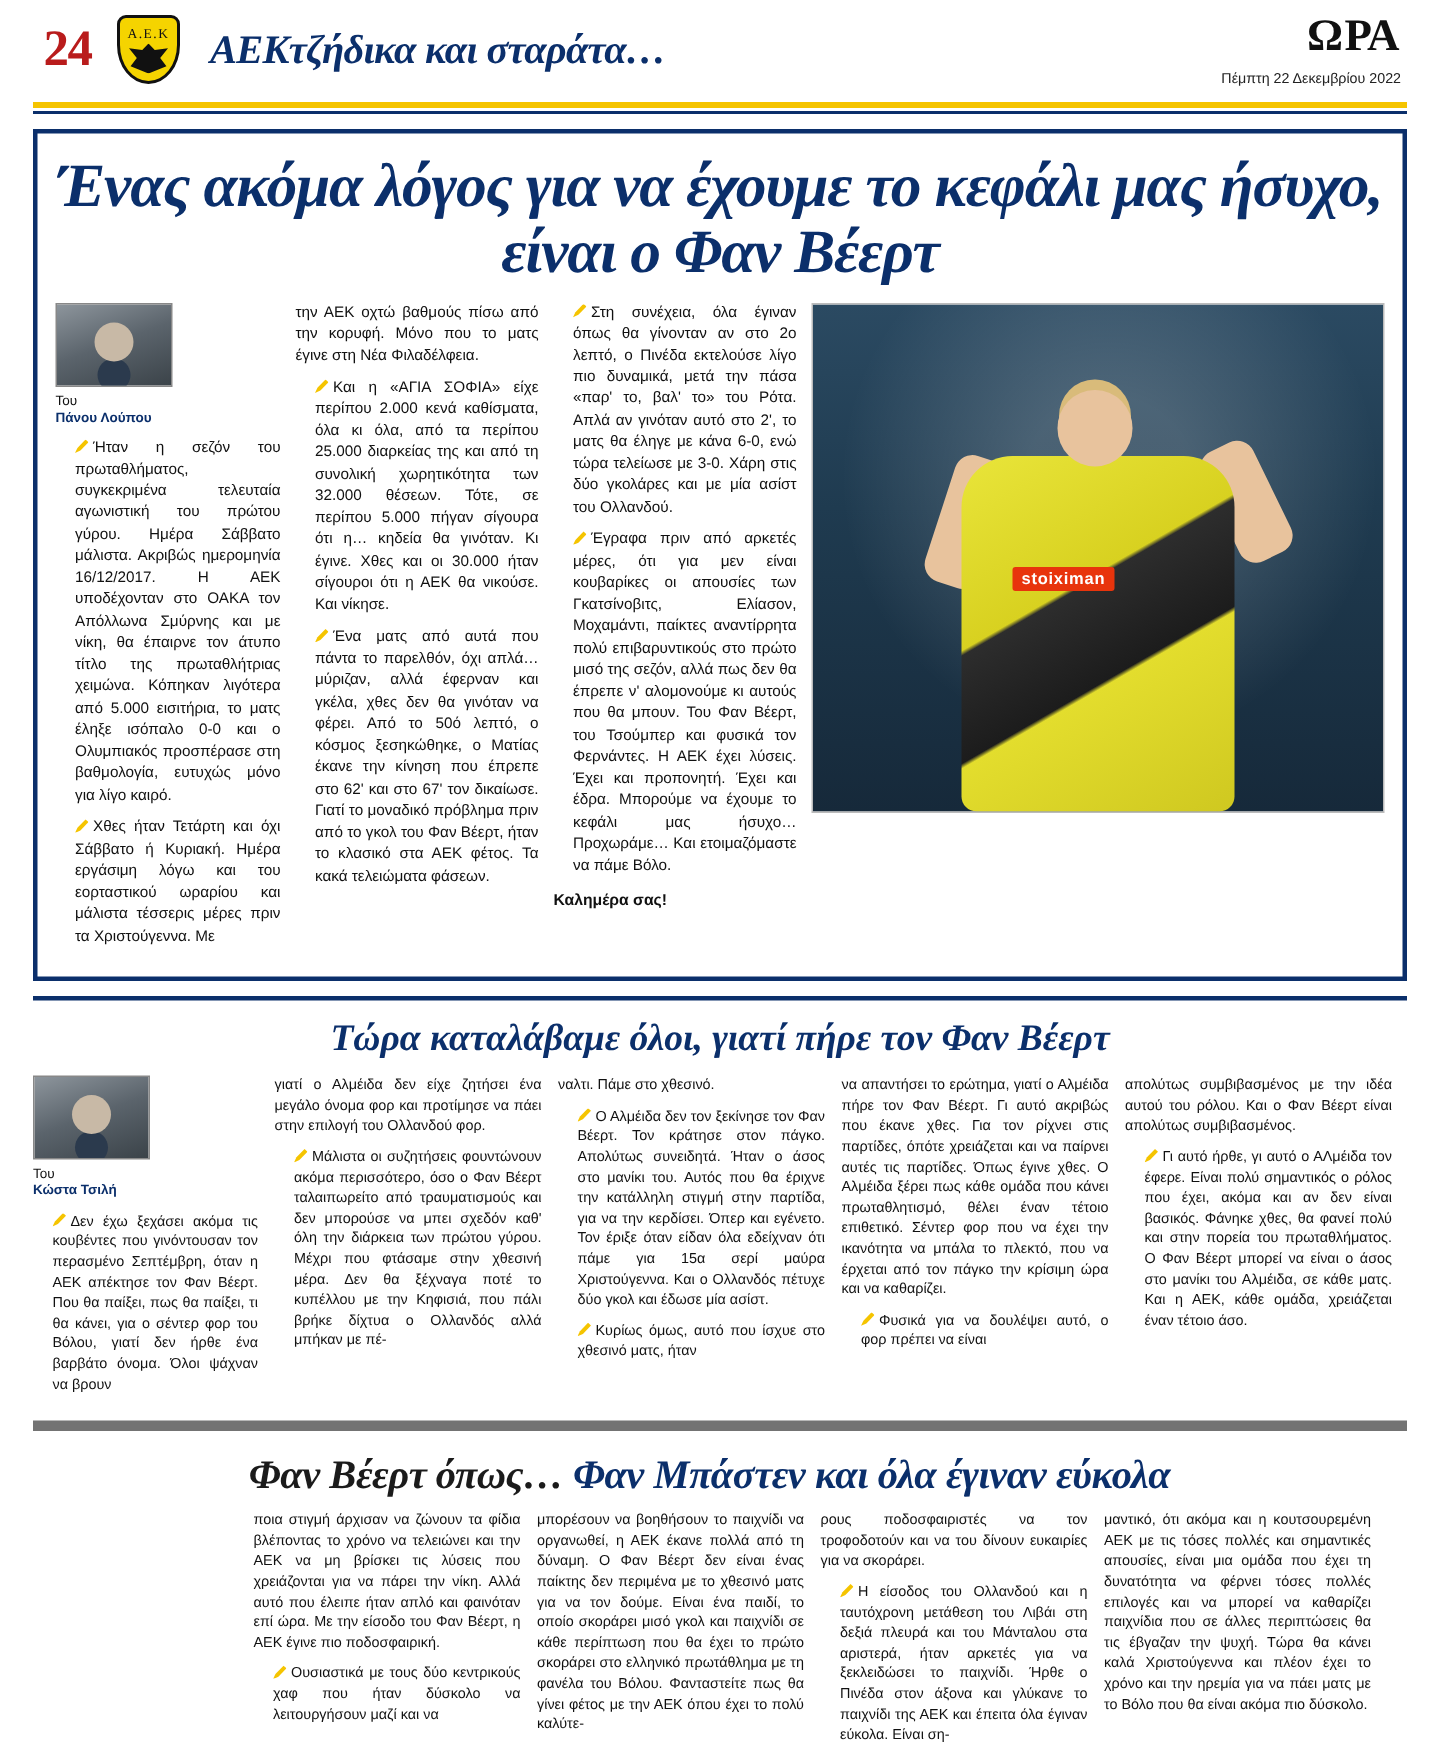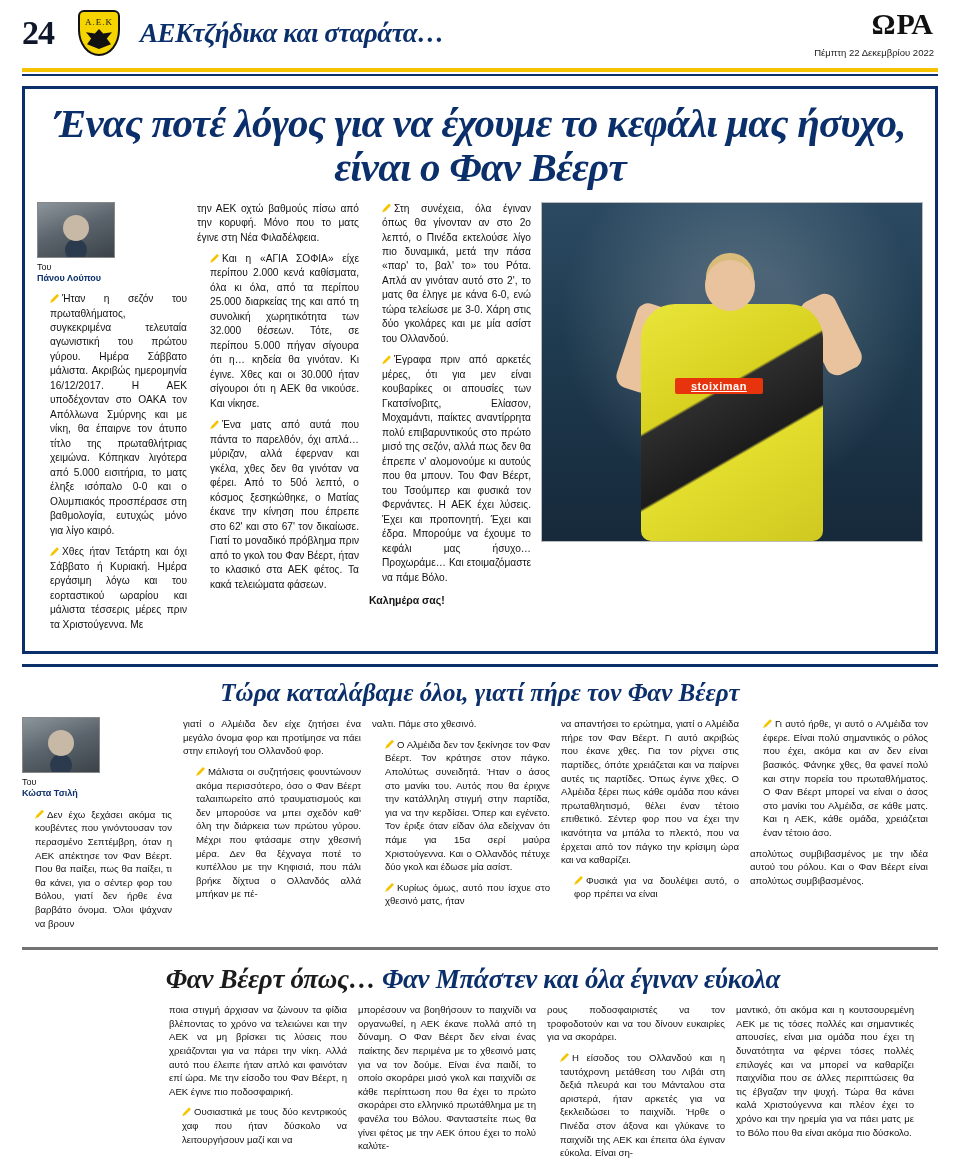--- a/index.html
+++ b/index.html
@@ -19,22 +19,23 @@
     position: relative;
     height: 66px;
     padding: 0 22px;
     display: flex;
     align-items: center;
   }
   .page-number {
     font-family: "Liberation Serif", serif;
     font-size: 34px;
     font-weight: bold;
-    color: #0f172a;
+    color: #b91c1c;
     width: 46px;
+    text-align: center;
     letter-spacing: -1px;
   }
   .crest {
     width: 54px; height: 50px;
     margin-left: 4px;
     position: relative;
   }
   .crest .shield {
     position: absolute; left: 6px; top: 2px;
     width: 42px; height: 46px;
@@ -213,42 +214,41 @@
     position: absolute;
     background: #e8c39d;
     border-radius: 12px;
   }
   .photo-main .arm-l { left: 22%; top: 30%; width: 10%; height: 26%; transform: rotate(18deg); }
   .photo-main .arm-r { right: 19%; top: 27%; width: 10%; height: 24%; transform: rotate(-26deg); }
   .photo-main .sponsor {
     position: absolute;
     left: 35%;
     top: 52%;
-    padding: 2px 16px;
+    padding: 2px 6px;
     background: #e8340c;
     color: #fff;
     font-size: 11px;
     font-weight: bold;
     font-family: "Liberation Sans", sans-serif;
     border-radius: 2px;
     letter-spacing: 0.5px;
-    text-decoration: underline;
   }
   .sig {
     margin-top: 8px;
     font-weight: bold;
     font-size: 10.5px;
     color: #111;
   }
 
   
   .article2 {
     margin: 10px 22px 0 22px;
     border-top: 3px solid #0b2f6b;
-    border-bottom: 3px solid #737373;
+    border-bottom: 7px solid #737373;
     padding: 8px 0 10px 0;
   }
   .headline2 {
     font-family: "Liberation Serif", serif;
     font-weight: bold;
     font-style: italic;
     font-size: 25px;
     color: #0b2f6b;
     text-align: center;
     margin: 4px 0 10px 0;
@@ -293,21 +293,21 @@
     <div class="mast-title">ΑΕΚτζήδικα και σταράτα…</div>
     <div class="mast-right">
       <div class="brand">ΩΡΑ</div>
       <div class="issue-date">Πέμπτη 22 Δεκεμβρίου 2022</div>
     </div>
   </div>
   <div class="rule-yellow"></div>
   <div class="rule-blue"></div>
 
   <div class="article1">
-    <div class="headline1">Ένας ποτέ λόγος για να έχουμε το κεφάλι μας ήσυχο, είναι ο Φαν Βέερτ</div>
+    <div class="headline1">Ένας ακόμα λόγος για να έχουμε το κεφάλι μας ήσυχο, είναι ο Φαν Βέερτ</div>
     <div class="cols1">
 
       <div class="col c1">
         <div class="byline">
           <div class="ph"></div>
           <div class="lines">
             <div class="pre">Του</div>
             <div>Πάνου Λούπου</div>
           </div>
         </div>
@@ -365,22 +365,22 @@
         <p class="para bullet"><span class="pen"></span><span>Ο Αλμέιδα δεν τον ξεκίνησε τον Φαν Βέερτ. Τον κράτησε στον πάγκο. Απολύτως συνειδητά. Ήταν ο άσος στο μανίκι του. Αυτός που θα έριχνε την κατάλληλη στιγμή στην παρτίδα, για να την κερδίσει. Όπερ και εγένετο. Τον έριξε όταν είδαν όλα εδείχναν ότι πάμε για 15α σερί μαύρα Χριστούγεννα. Και ο Ολλανδός πέτυχε δύο γκολ και έδωσε μία ασίστ.</span></p>
         <p class="para bullet"><span class="pen"></span><span>Κυρίως όμως, αυτό που ίσχυε στο χθεσινό ματς, ήταν</span></p>
       </div>
 
       <div class="col">
         <p class="para">να απαντήσει το ερώτημα, γιατί ο Αλμέιδα πήρε τον Φαν Βέερτ. Γι αυτό ακριβώς που έκανε χθες. Για τον ρίχνει στις παρτίδες, όπότε χρειάζεται και να παίρνει αυτές τις παρτίδες. Όπως έγινε χθες. Ο Αλμέιδα ξέρει πως κάθε ομάδα που κάνει πρωταθλητισμό, θέλει έναν τέτοιο επιθετικό. Σέντερ φορ που να έχει την ικανότητα να μπάλα το πλεκτό, που να έρχεται από τον πάγκο την κρίσιμη ώρα και να καθαρίζει.</p>
         <p class="para bullet"><span class="pen"></span><span>Φυσικά για να δουλέψει αυτό, ο φορ πρέπει να είναι</span></p>
       </div>
 
       <div class="col">
+        <p class="para">απολύτως συμβιβασμένος με την ιδέα αυτού του ρόλου. Και ο Φαν Βέερτ είναι απολύτως συμβιβασμένος.</p>
         <p class="para bullet"><span class="pen"></span><span>Γι αυτό ήρθε, γι αυτό ο ΑΛμέιδα τον έφερε. Είναι πολύ σημαντικός ο ρόλος που έχει, ακόμα και αν δεν είναι βασικός. Φάνηκε χθες, θα φανεί πολύ και στην πορεία του πρωταθλήματος. Ο Φαν Βέερτ μπορεί να είναι ο άσος στο μανίκι του Αλμέιδα, σε κάθε ματς. Και η ΑΕΚ, κάθε ομάδα, χρειάζεται έναν τέτοιο άσο.</span></p>
-        <p class="para">απολύτως συμβιβασμένος με την ιδέα αυτού του ρόλου. Και ο Φαν Βέερτ είναι απολύτως συμβιβασμένος.</p>
       </div>
 
     </div>
   </div>
 
   <div class="article3">
     <div class="headline3">
       <span class="dark">Φαν Βέερτ όπως…</span>
       <span class="blue">Φαν Μπάστεν και όλα έγιναν εύκολα</span>
     </div>

